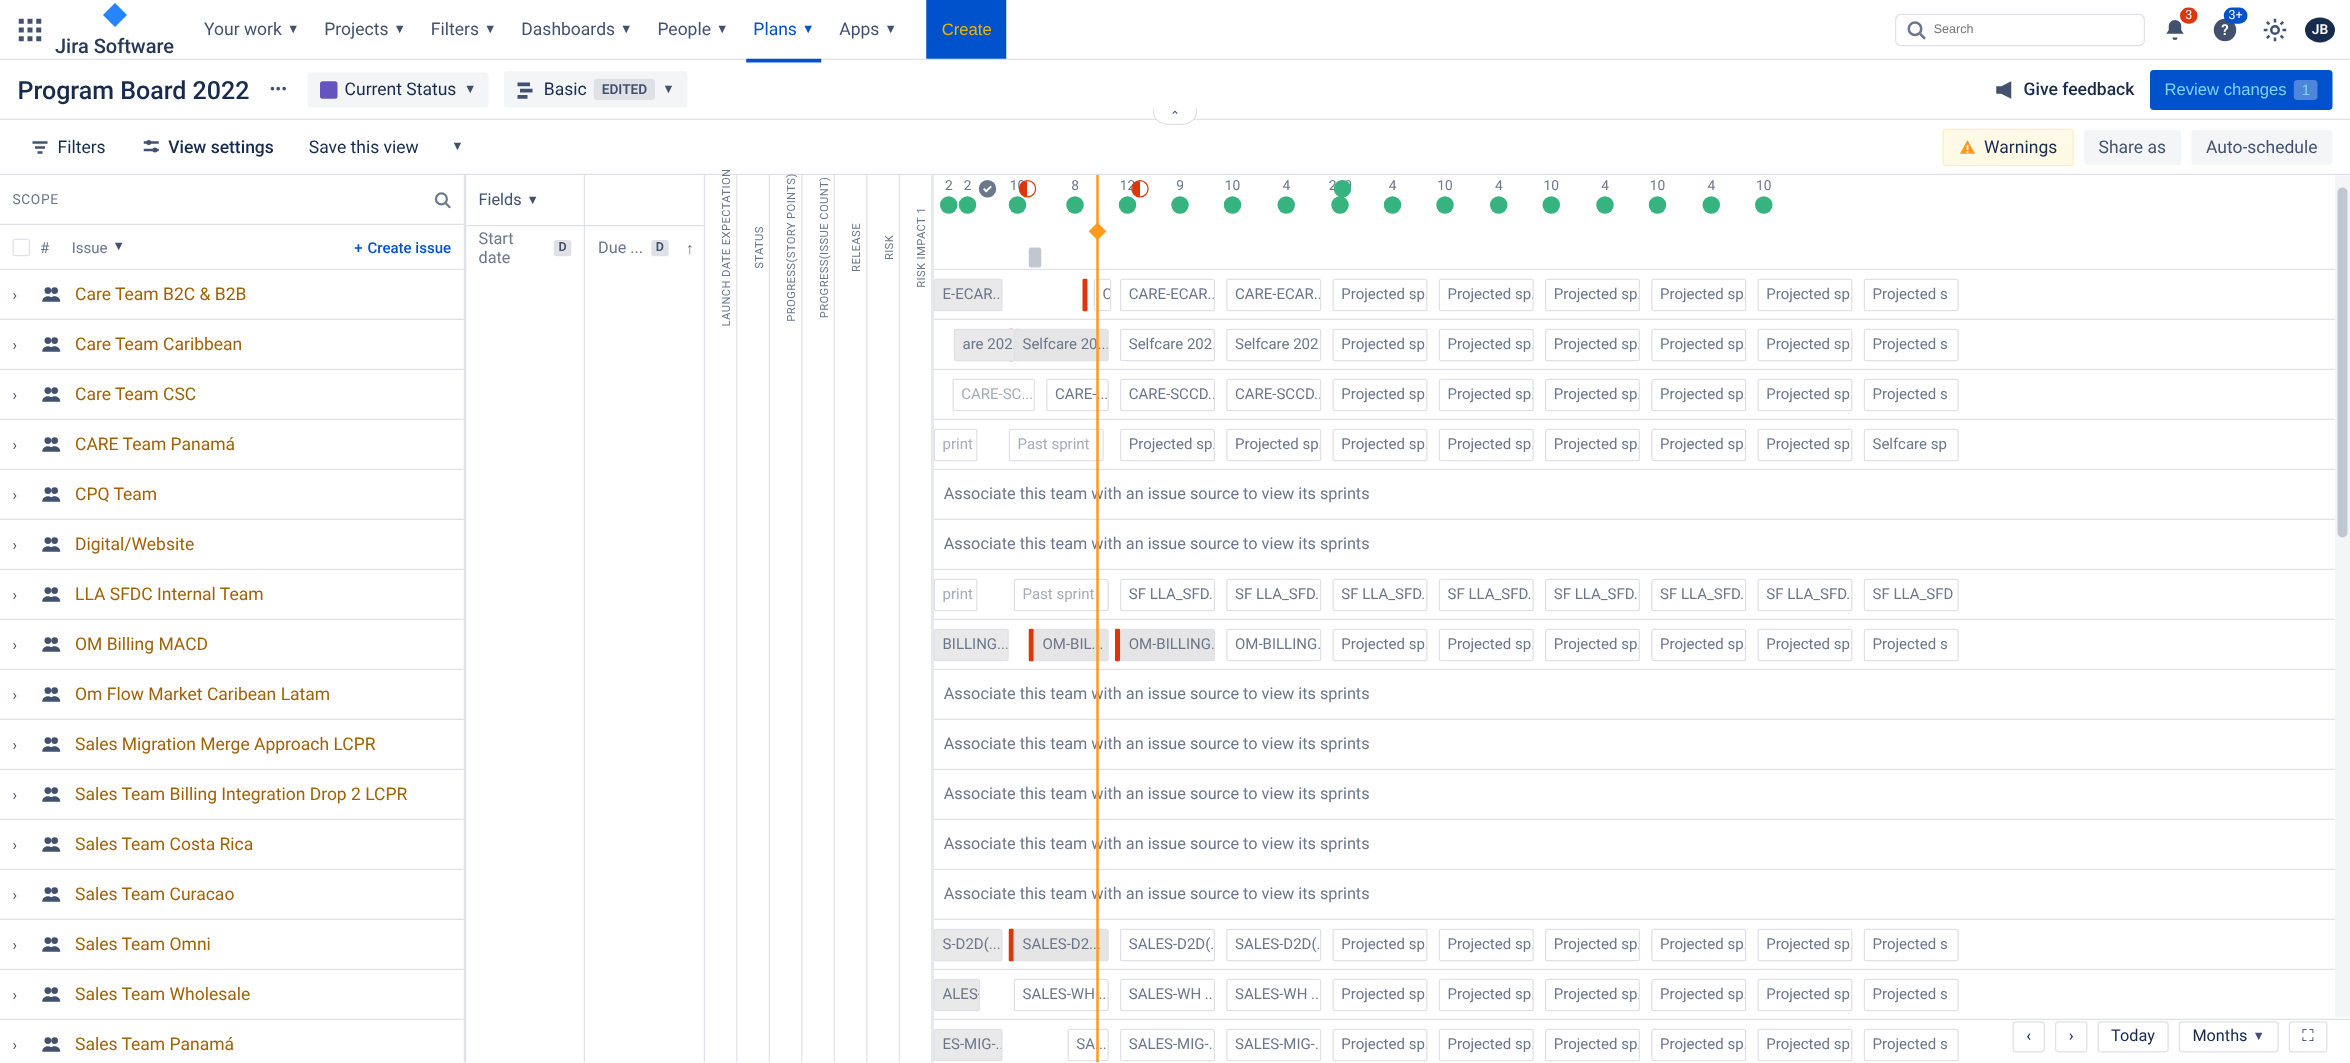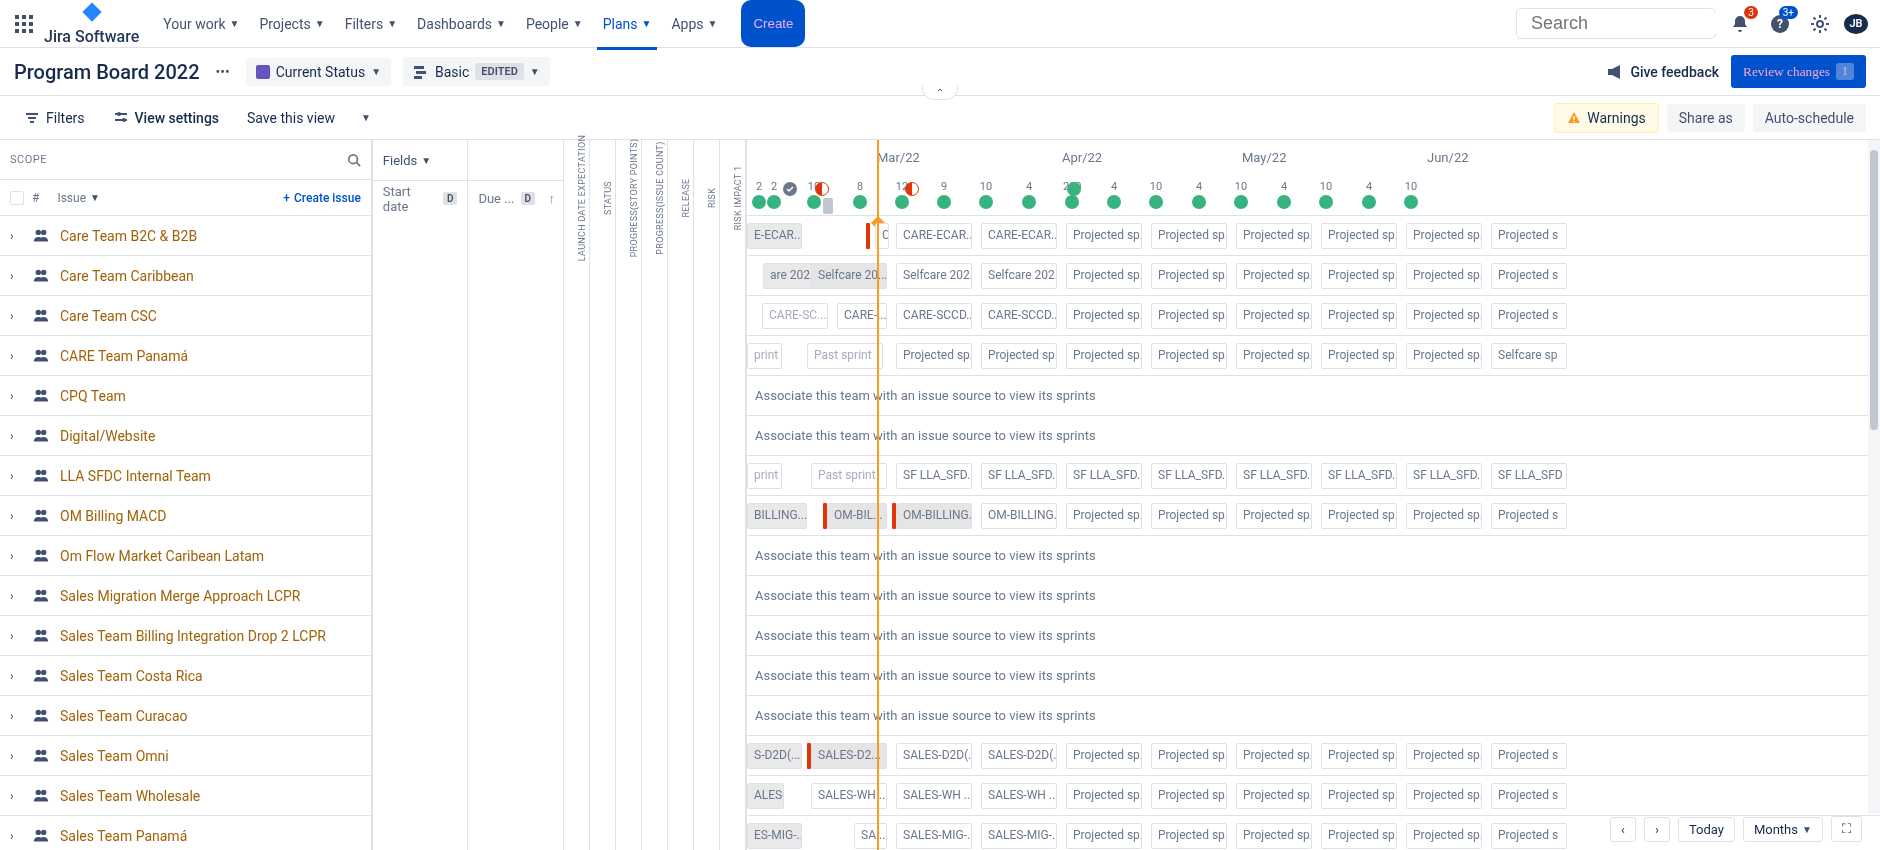--- a/index.html
+++ b/index.html
@@ -11,39 +11,39 @@
 .app-switcher { width: 24px; height: 24px; display: flex; align-items: center; justify-content: center; cursor: pointer; }
 .logo { display: flex; align-items: center; gap: 4px; margin-left: 4px; margin-right: 12px; flex-direction: column; }
 .logo-mark { width: 22px; height: 22px; color: #2684FF; }
 .logo-text { font-size: 16px; font-weight: 500; color: #253858; }
 .nav-items { display: flex; align-items: flex-start; }
 .nav-item { display: flex; align-items: center; gap: 4px; padding: 4px 8px; margin-right: 4px; cursor: pointer; color: #42526E; font-size: 14px; border-radius: 3px; }
 .nav-item.active { color: #0052CC; position: relative; }
 .nav-item.active::after { content: ''; position: absolute; left: 2px; right: 2px; bottom: -14px; height: 3px; background: #0052CC; }
 .chev { font-size: 10px; color: #42526E; }
 .nav-item.active .chev { color: #0052CC; }
-.create-btn { background: #0052CC; color: #f0abfc; border: none; padding: 16px 12px; border-radius: 10px; margin-left: 8px; font-weight: 500; cursor: pointer; }
+.create-btn { background: #0052CC; color: #eab308; border: none; padding: 16px 12px; border-radius: 0; margin-left: 8px; font-weight: 500; cursor: pointer; }
 .topnav-right { margin-left: auto; display: flex; align-items: center; gap: 8px; }
 .search-box { display: flex; align-items: center; border: 1px solid #DFE1E6; border-radius: 5px; padding: 4px 8px; width: 200px; }
-.search-box input { border: none; outline: none; flex: 1; font-size: 18px; }
+.search-box input { border: none; outline: none; flex: 1; font-size: 10px; }
 .icon-btn { width: 32px; height: 32px; display: flex; align-items: center; justify-content: center; cursor: pointer; position: relative; color: #42526E; }
 .badge { position: absolute; top: -2px; right: -2px; background: #DE350B; color: #fff; font-size: 10px; border-radius: 8px; padding: 1px 4px; min-width: 14px; text-align: center; }
 .avatar { width: 24px; height: 20px; border-radius: 50%; background: #172B4D; color: #fff; display: flex; align-items: center; justify-content: center; font-size: 11px; font-weight: 600; }
 
 
 .subheader { display: flex; align-items: center; height: 48px; padding: 0 14px; border-bottom: 1px solid #DFE1E6; }
 .plan-title { font-size: 20px; font-weight: 500; color: #172B4D; margin-right: 12px; }
 .dots-btn { cursor: pointer; color: #42526E; padding: 4px; }
 .status-pill { display: flex; align-items: center; gap: 6px; background: #F4F5F7; border-radius: 3px; padding: 6px 10px; margin-left: 12px; cursor: pointer; }
 .status-sq { width: 14px; height: 14px; background: #6554C0; border-radius: 2px; }
 .mode-pill { display: flex; align-items: center; gap: 6px; background: #F4F5F7; border-radius: 3px; padding: 6px 10px; margin-left: 12px; cursor: pointer; }
 .edited-badge { background: #DFE1E6; color: #42526E; font-size: 11px; padding: 2px 6px; border-radius: 3px; font-weight: 600; }
 .subheader-right { margin-left: auto; display: flex; align-items: center; gap: 12px; }
 .feedback { display: flex; align-items: center; gap: 6px; cursor: pointer; font-weight: 500; }
-.review-btn { background: #0052CC; color: #f9a8d4; border: none; padding: 8px 12px; border-radius: 3px; font-weight: 500; cursor: pointer; display: flex; align-items: center; gap: 6px; font-family: Liberation Serif, serif; }
+.review-btn { background: #0052CC; color: #7dd3fc; border: none; padding: 8px 12px; border-radius: 3px; font-weight: 500; cursor: pointer; display: flex; gap: 6px; }
 .review-count { background: rgba(255,255,255,0.3); padding: 1px 6px; border-radius: 3px; font-size: 12px; }
 
 
 .toolbar { display: flex; align-items: center; height: 44px; padding: 0 14px; border-bottom: 1px solid #DFE1E6; }
 .tool-btn { display: flex; align-items: center; gap: 6px; padding: 6px 10px; border-radius: 3px; cursor: pointer; margin-right: 8px; }
 .toolbar-right { margin-left: auto; display: flex; align-items: center; gap: 8px; }
 .warn-btn { background: #FFFAE6; border: 1px solid #FFF0B3; padding: 6px 12px; border-radius: 3px; cursor: pointer; display: flex; align-items: center; gap: 6px; color:#172B4D; }
 .gray-btn { background: #F4F5F7; padding: 6px 12px; border-radius: 3px; cursor: pointer; color:#42526E; }
 
 
@@ -489,26 +489,20 @@
           <span class="vcol-label">RISK</span>
         </div>
         <div class="vcol">
           <span class="vcol-label">RISK IMPACT 1</span>
         </div>
       </div>
   </div>
 
   <div class="right-pane">
     <div class="timeline-header">
-      <div class="month-row" id="months">
-          <span class="month" style="left: 130px;">Mar/22</span>
-          <span class="month" style="left: 315px;">Apr/22</span>
-          <span class="month" style="left: 495px;">May/22</span>
-          <span class="month" style="left: 680px;">Jun/22</span>
-        </div>
       <div class="marker-row" id="markers">
         <div class="today-flag" id="today-flag" style="left: 130px;"></div>
       <div class="marker" style="left: 5px;">
             <span class="marker-num">2</span>
             <div class="marker-dot dot-green"></div>
           </div>
           <div class="marker" style="left: 20px;">
             <span class="marker-num">2</span>
             <div class="marker-dot dot-green"></div>
           </div>

